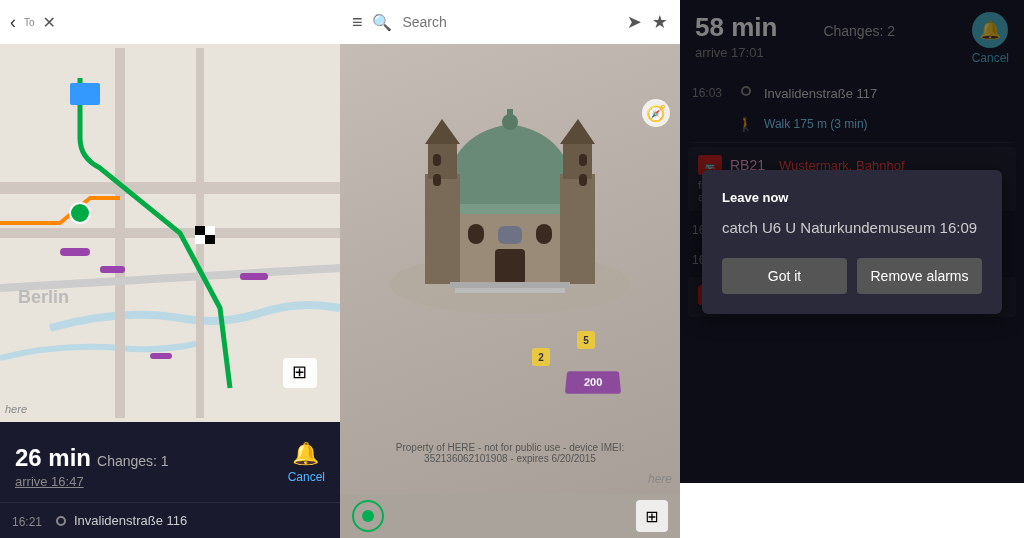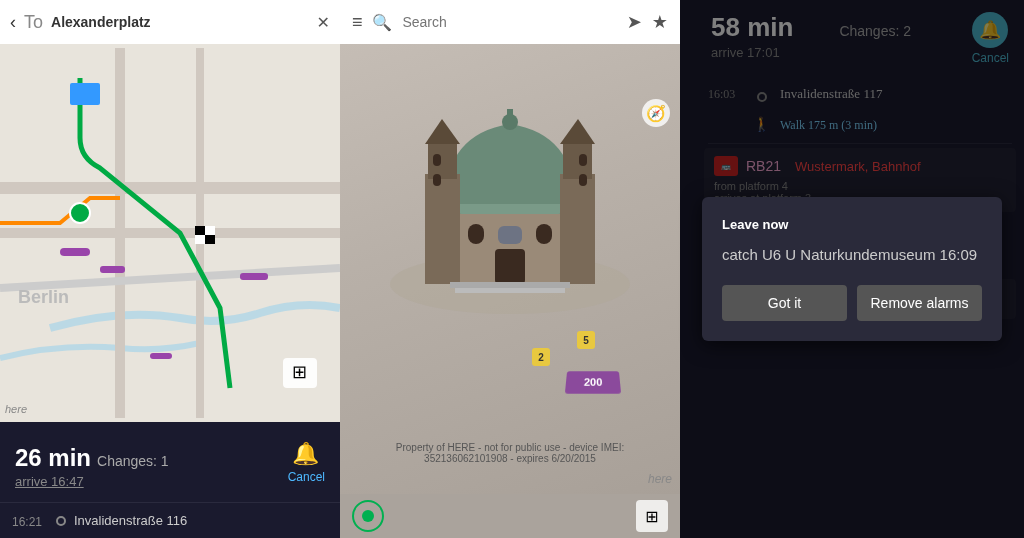--- a/index.html
+++ b/index.html
@@ -34,21 +34,21 @@
     }
 
     .map-header .back-btn {
       font-size: 18px;
       color: #333;
       cursor: pointer;
     }
 
     .map-header .dest-label {
       color: #888;
-      font-size: 18px;
+      font-size: 10px;
     }
 
     .map-header .dest-name {
       color: #333;
       font-size: 14px;
       font-weight: bold;
       flex: 1;
     }
 
     .map-header .close-btn {
@@ -338,27 +338,26 @@
       background: rgba(255,255,255,0.8);
       display: flex;
       align-items: center;
       justify-content: center;
       font-size: 16px;
     }
 
     
     .right-panel {
       width: 344px;
-      height: 538px;
+      height: 483px;
       display: flex;
       flex-direction: column;
       background: #1a1a2e;
       flex-shrink: 0;
       position: relative;
-      padding-left: 16px;
     }
 
     .right-header {
       padding: 12px 15px 8px;
       display: flex;
       align-items: flex-start;
       justify-content: space-between;
     }
 
     .right-header .time-area {}
@@ -414,25 +413,24 @@
 
     .timeline {
       flex: 1;
       overflow-y: auto;
       padding: 5px 0;
       position: relative;
     }
 
     .timeline-item {
       display: flex;
-      align-items: flex-end;
+      align-items: flex-start;
       padding: 6px 12px;
       gap: 10px;
       position: relative;
-      font-family: Liberation Serif, serif;
     }
 
     .tl-time {
       color: #888;
       font-size: 12px;
       width: 36px;
       flex-shrink: 0;
       padding-top: 2px;
     }
 
@@ -572,21 +570,20 @@
       color: #fff;
     }
   </style>
 </head>
 <body>
 
 <div class="left-panel">
   <div class="map-header">
     <span class="back-btn">‹</span>
     <span class="dest-label">To</span>
-    <span class="dest-name">Alexanderplatz</span>
     <span class="close-btn">✕</span>
   </div>
 
   <div class="map-area">
     <div class="map-bg"></div>
     <svg class="map-svg" viewBox="0 0 340 370">
 
       <rect x="0" y="0" width="340" height="370" fill="#e8e4dc"></rect>
 
       <path d="M50,280 Q120,260 180,270 Q220,278 260,265 Q300,252 340,260" stroke="#a8d4e8" stroke-width="8" fill="none" opacity="0.7"></path>

